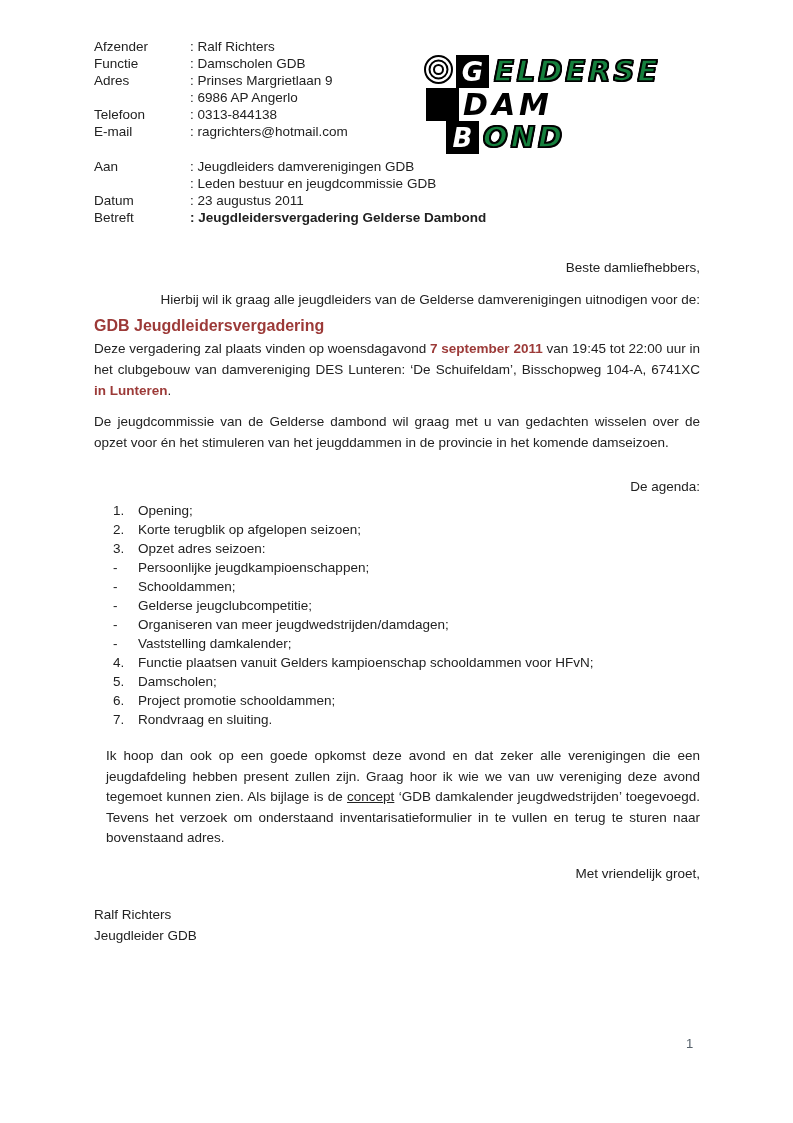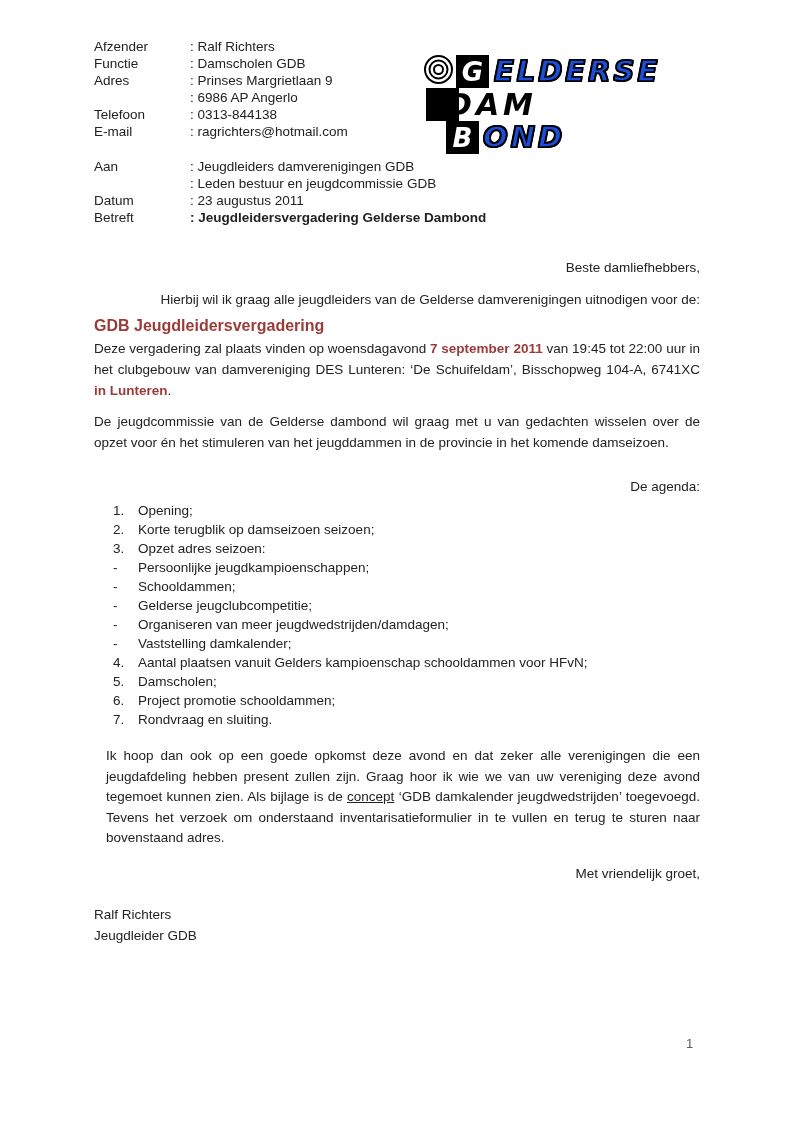--- a/index.html
+++ b/index.html
@@ -70,37 +70,37 @@
     position: absolute;
     width: 33px; height: 33px;
     display: flex; align-items: center; justify-content: center;
   }
   .logo .black-sq { background: #000; color: #fff; font-size: 26px; line-height: 1; }
   .logo .white-sq { background: #fff; }
   .logo .outline-text {
     position: absolute;
     font-size: 29px; line-height: 1;
     letter-spacing: 3px;
-    color: #1d4ed8;
+    color: #15803d;
     -webkit-text-stroke: 1.7px #000;
     text-shadow: 1px 1px 0 #000, -1px -1px 0 #000, 1px -1px 0 #000, -1px 1px 0 #000;
     white-space: nowrap;
   }
   .logo .solid-text {
     position: absolute;
     font-size: 30px; line-height: 1;
     letter-spacing: 4px;
     color: #000;
     white-space: nowrap;
   }
   .pos-icon  { left: 2px;  top: 3px;  }
   .pos-gsq   { left: 36px; top: 5px;  }
   .pos-elderse { left: 74px; top: 7px; }
   .pos-damsq { left: 6px;  top: 38px; }
-  .pos-dam   { left: 27px; top: 40px; }
+  .pos-dam   { left: 43px; top: 40px; }
   .pos-bsq   { left: 26px; top: 71px; }
   .pos-ond   { left: 63px; top: 73px; }
 </style>
 </head>
 <body>
 
 <div class="page">
 
   <div class="logo">
     <span class="sq white-sq pos-icon">
@@ -180,21 +180,21 @@
 
     <div class="para agenda-label">De agenda:</div>
 
     <div class="agenda-list">
         <div class="agenda-row">
           <span class="agenda-marker">1.</span>
           <span class="agenda-text">Opening;</span>
         </div>
         <div class="agenda-row">
           <span class="agenda-marker">2.</span>
-          <span class="agenda-text">Korte terugblik op damseizoen seizoen;</span>
+          <span class="agenda-text">Korte terugblik op afgelopen seizoen;</span>
         </div>
         <div class="agenda-row">
           <span class="agenda-marker">3.</span>
           <span class="agenda-text">Opzet adres seizoen:</span>
         </div>
         <div class="agenda-row">
           <span class="agenda-marker">-</span>
           <span class="agenda-text">Persoonlijke jeugdkampioenschappen;</span>
         </div>
         <div class="agenda-row">
@@ -208,21 +208,21 @@
         <div class="agenda-row">
           <span class="agenda-marker">-</span>
           <span class="agenda-text">Organiseren van meer jeugdwedstrijden/damdagen;</span>
         </div>
         <div class="agenda-row">
           <span class="agenda-marker">-</span>
           <span class="agenda-text">Vaststelling damkalender;</span>
         </div>
         <div class="agenda-row">
           <span class="agenda-marker">4.</span>
-          <span class="agenda-text">Aantal plaatsen vanuit Gelders kampioenschap schooldammen voor HFvN;</span>
+          <span class="agenda-text">Functie plaatsen vanuit Gelders kampioenschap schooldammen voor HFvN;</span>
         </div>
         <div class="agenda-row">
           <span class="agenda-marker">5.</span>
           <span class="agenda-text">Damscholen;</span>
         </div>
         <div class="agenda-row">
           <span class="agenda-marker">6.</span>
           <span class="agenda-text">Project promotie schooldammen;</span>
         </div>
         <div class="agenda-row">

